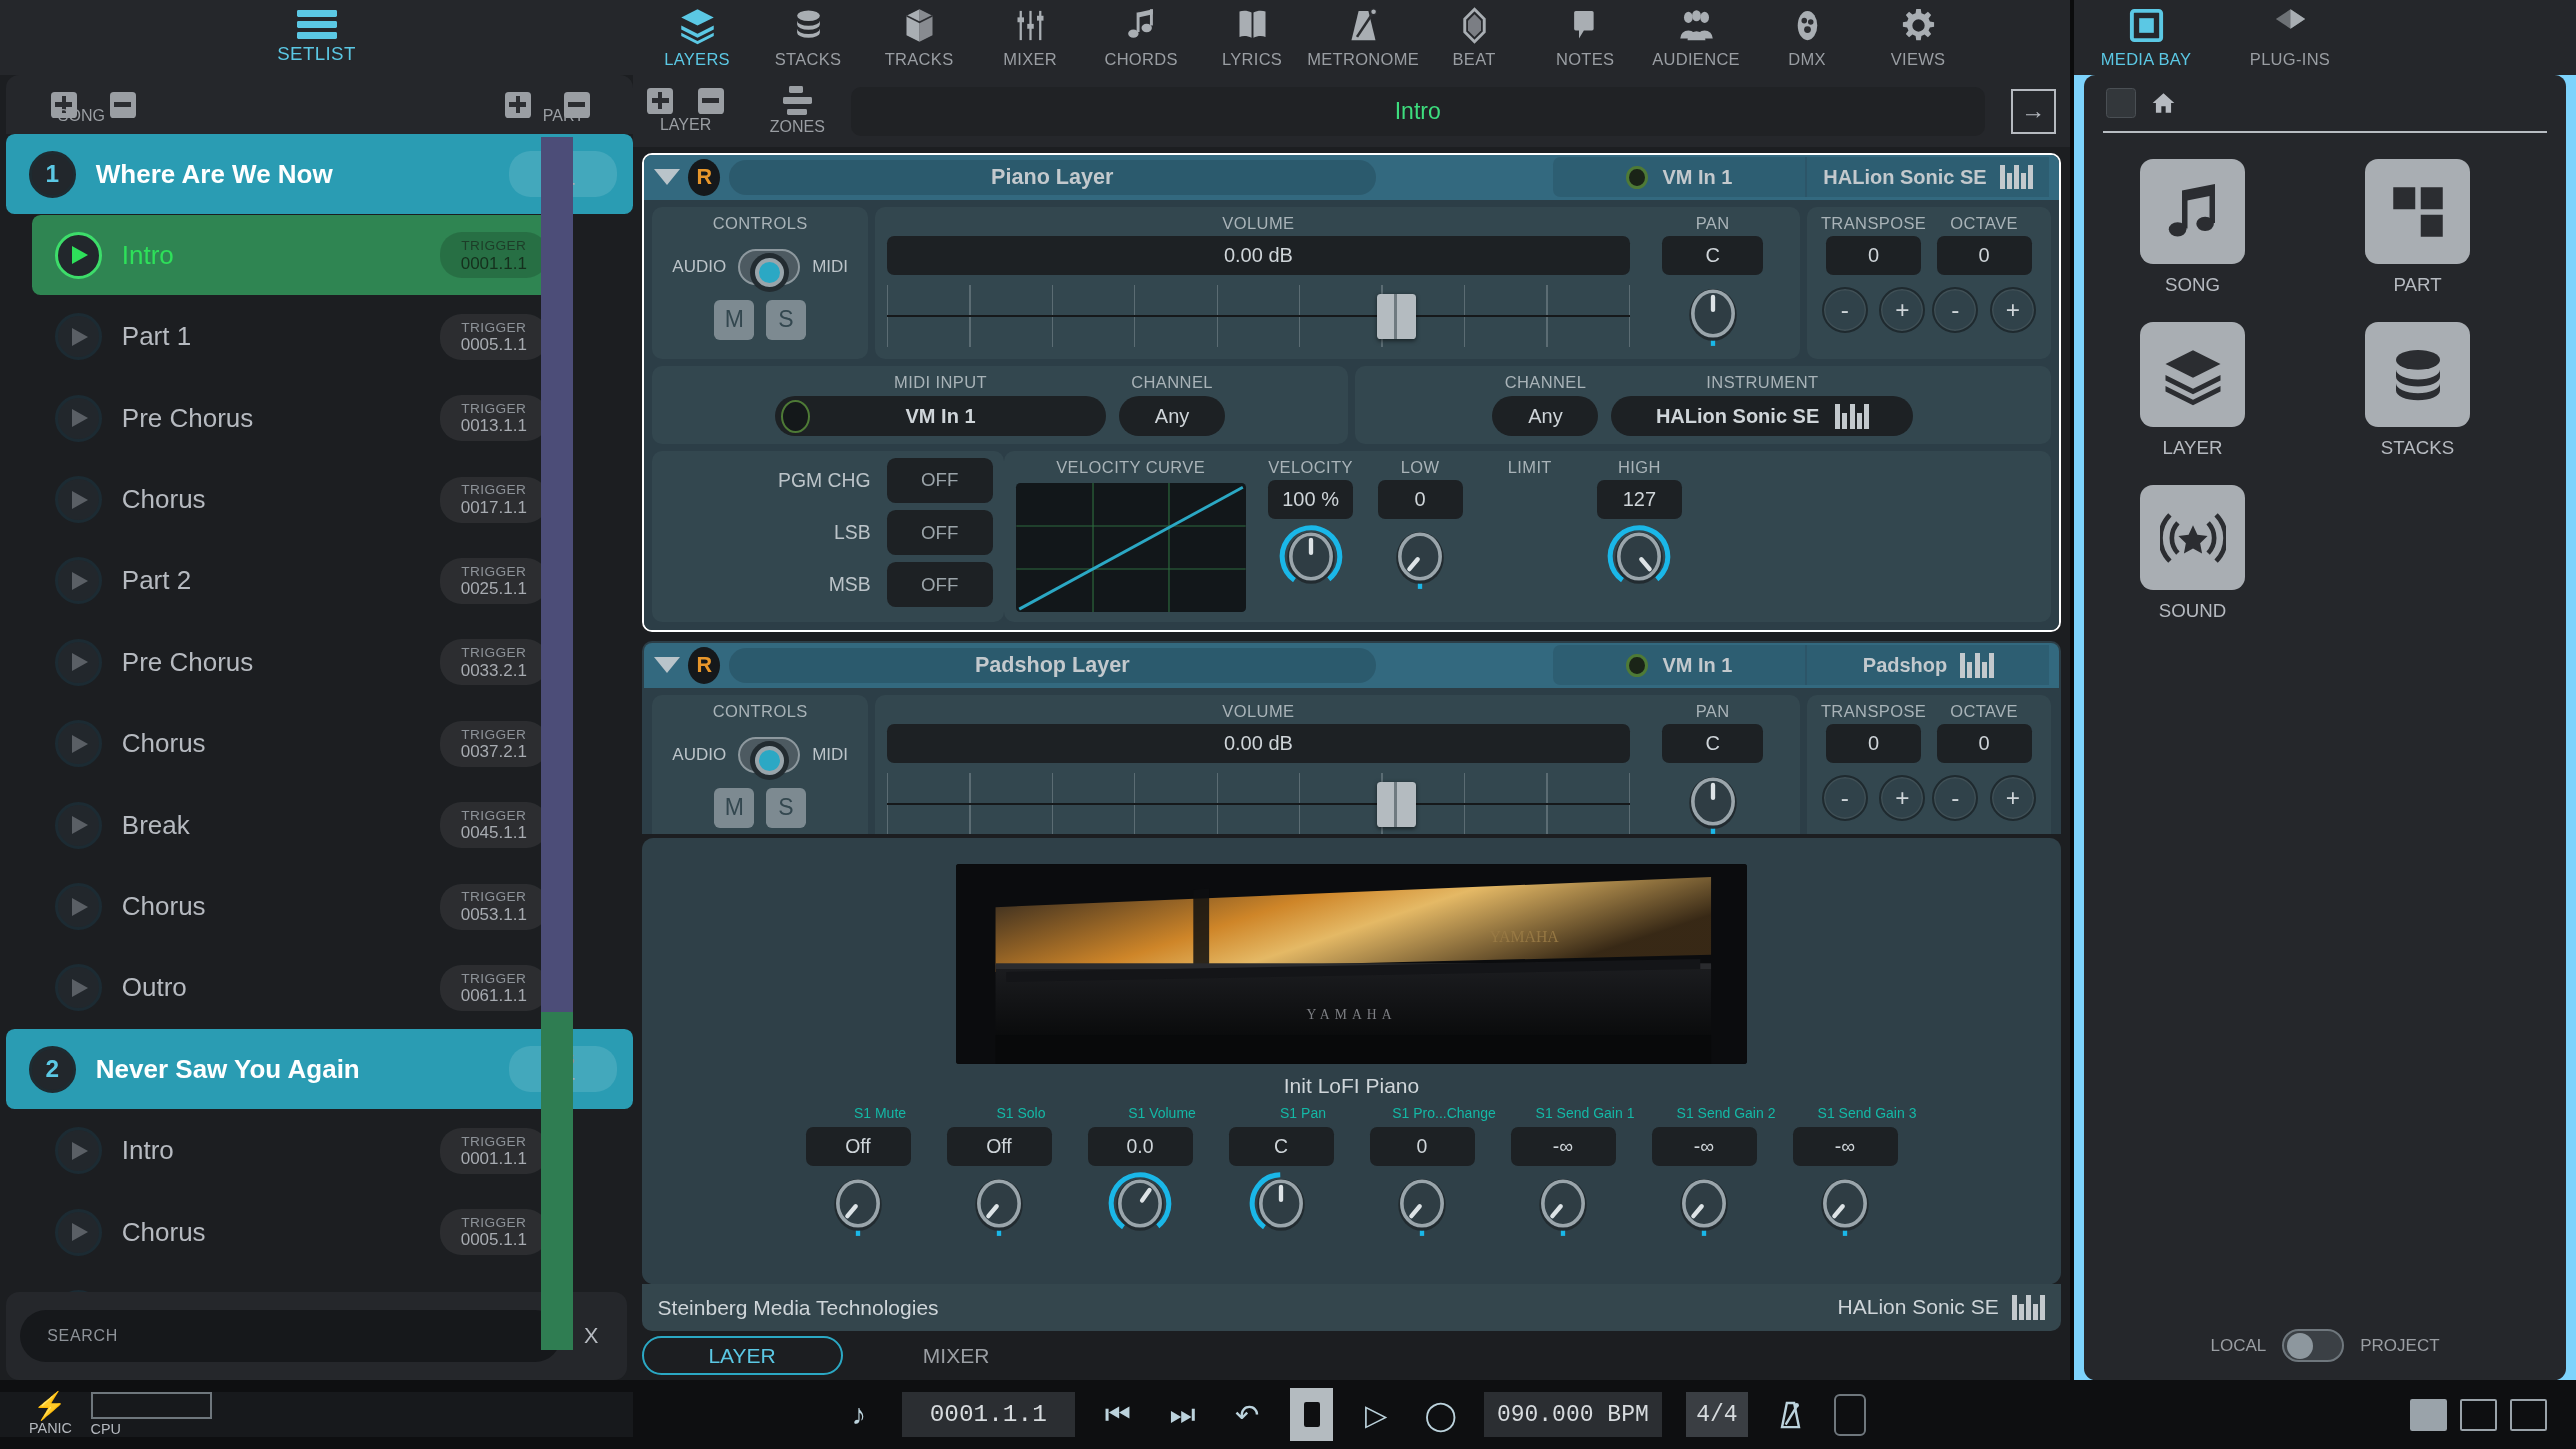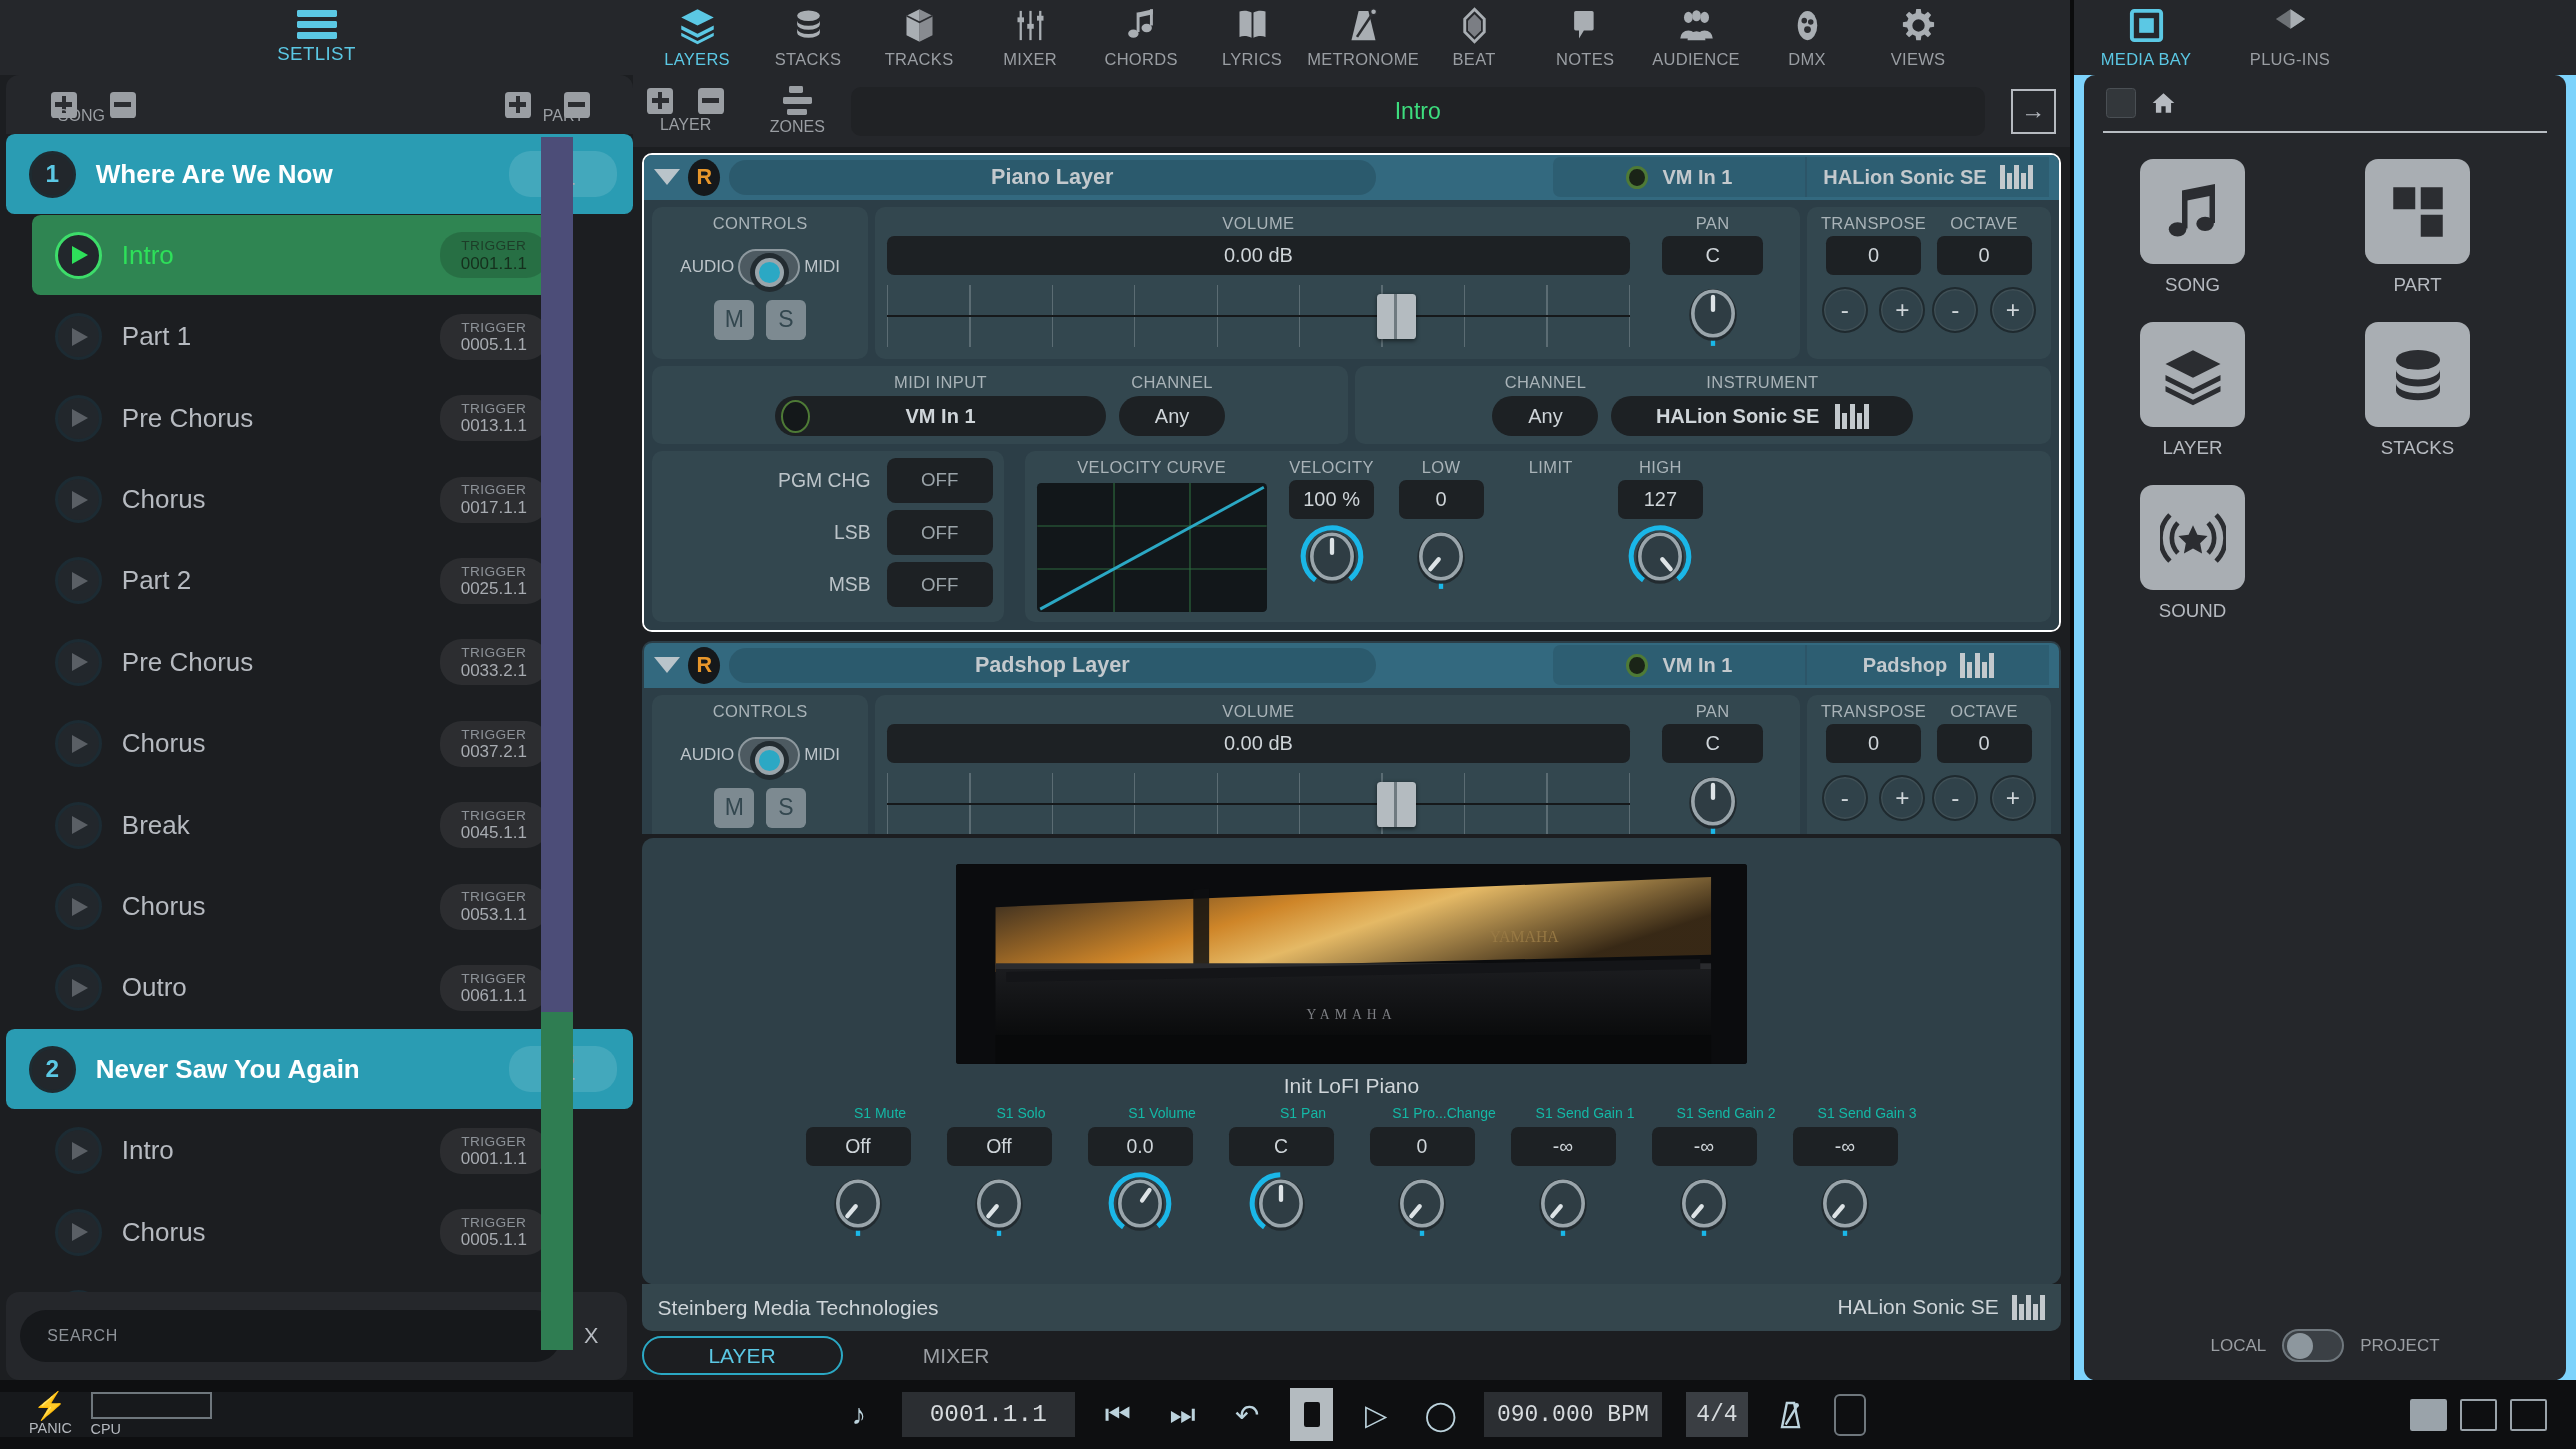--- a/index.html
+++ b/index.html
@@ -104,21 +104,21 @@
   .pianoicon { display:flex; gap: 2.2px; align-items:flex-end; }
   .pianoicon i { display:block; width: 5px; background:#c3c9cd; }
   .pianoicon i:nth-child(odd){ height: 24.4px; } .pianoicon i:nth-child(even){ height: 16px; }
 
   .layer-body { background:#2c3e47; padding: 7.2px 8.6px 8.6px 8.6px; }
   .panel { background:#33474f; border-radius: 10px; padding: 7.2px 11.5px; }
   .row1 { display:flex; gap: 7.2px; }
   .p-controls { width: 216px; }
   .p-main { flex: 1; }
   .cap { font-size: 16.5px; color:#a9b3b8; letter-spacing:0.4px; text-align:center; }
-  .toggle-row { display:flex; align-items:center; justify-content:center; gap: 4px; margin-top: 16px; }
+  .toggle-row { display:flex; align-items:center; justify-content:center; gap: 12px; margin-top: 16px; }
   .toggle-row .tl { font-size: 17px; color:#bcc4c9; }
   .tgl { width: 62px; height: 36px; border-radius: 18px; background:#4d5a61; border:2.2px solid #8d989e; display:flex; align-items:center; padding: 0 2.9px;}
   .tgl .knob { width: 29px; height: 29px; border-radius: 50%; background:#2ba8c4; }
   .ms-row { display:flex; gap: 11.5px; justify-content:center; margin-top: 14.4px; }
   .msbtn { width: 40px; height: 40px; background:#7d8a91; border-radius: 5.8px; display:flex; align-items:center; justify-content:center; font-size: 23px; color:#33474f; }
 
   .volpan { display:flex; gap: 7.2px; flex:1; }
   .volbox { flex: 1; position:relative; }
   .valbox { margin: 2.9px auto 0; min-width: 86px; height: 39px; background:#1d2124; border-radius: 7.2px;
       display:flex; align-items:center; justify-content:center; font-size: 20px; color:#cfd5d9; padding: 0 11.5px; }
@@ -141,21 +141,21 @@
 
   .row2 { display:flex; gap: 7.2px; margin-top: 7.2px; }
   .minput-panel { flex: 1.03; display:flex; gap: 13px; align-items:flex-start; justify-content:center; }
   .mi-col { display:flex; flex-direction:column; align-items:center; }
   .pill { height: 40px; background:#1d2124; border-radius: 20px; display:flex; align-items:center; justify-content:center;
       font-size: 20px; color:#cfd5d9; margin-top: 4.3px; padding: 0 18.7px; font-weight:700;}
   .pill.wide { width: 331px; position:relative; }
   .pill.small { width: 106px; font-weight: 400;}
   .pill .led2 { position:absolute; left: 5.8px; width: 29px; height: 33px; border-radius:50%; border:2.9px solid #4e7a36; background:#14181a;}
 
-  .row3 { display:flex; gap: 21px; margin-top: 7.2px; }
+  .row3 { display:flex; gap: 0; margin-top: 7.2px; }
   .pgm-panel { width: 352px; }
   .pgm-row { display:flex; align-items:center; justify-content:flex-end; gap: 16px; margin-bottom: 7.2px; }
   .pgm-row .lab { font-size: 19.4px; color:#bcc4c9; }
   .pgm-row .off { width: 106px; height: 45px; background:#1d2124; border-radius: 8.6px; display:flex; align-items:center; justify-content:center; font-size: 18.7px; color:#9ba4a9;}
   .vel-panel { flex:1; display:flex; gap: 14.4px; align-items:flex-start; }
   .curvewrap { width: 230px; }
   .curve { width: 230px; height: 129px; background:#12171a; border-radius: 4.3px; margin-top: 5.8px; }
   .velcols { display:flex; gap: 8.6px; flex: 1; justify-content: flex-start; }
   .vcol { width: 101px; display:flex; flex-direction:column; align-items:center;}
 

